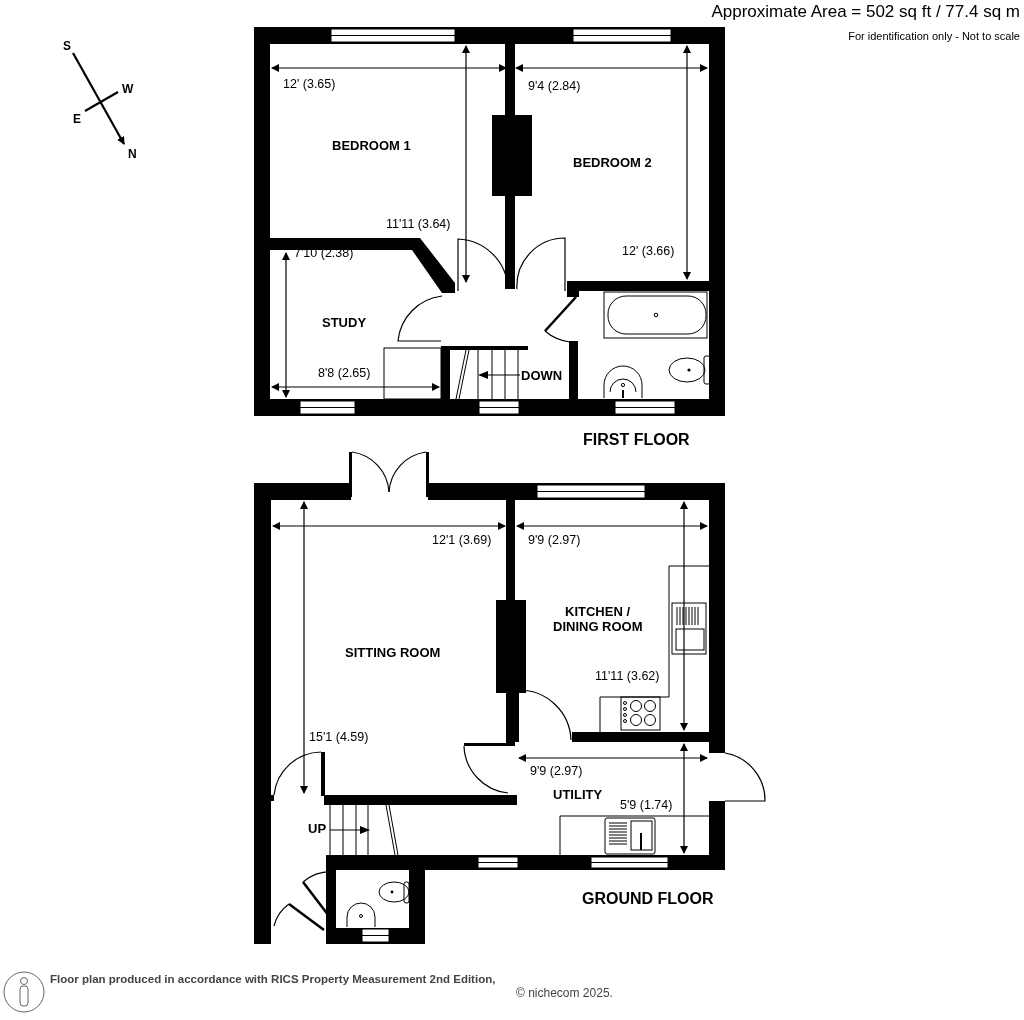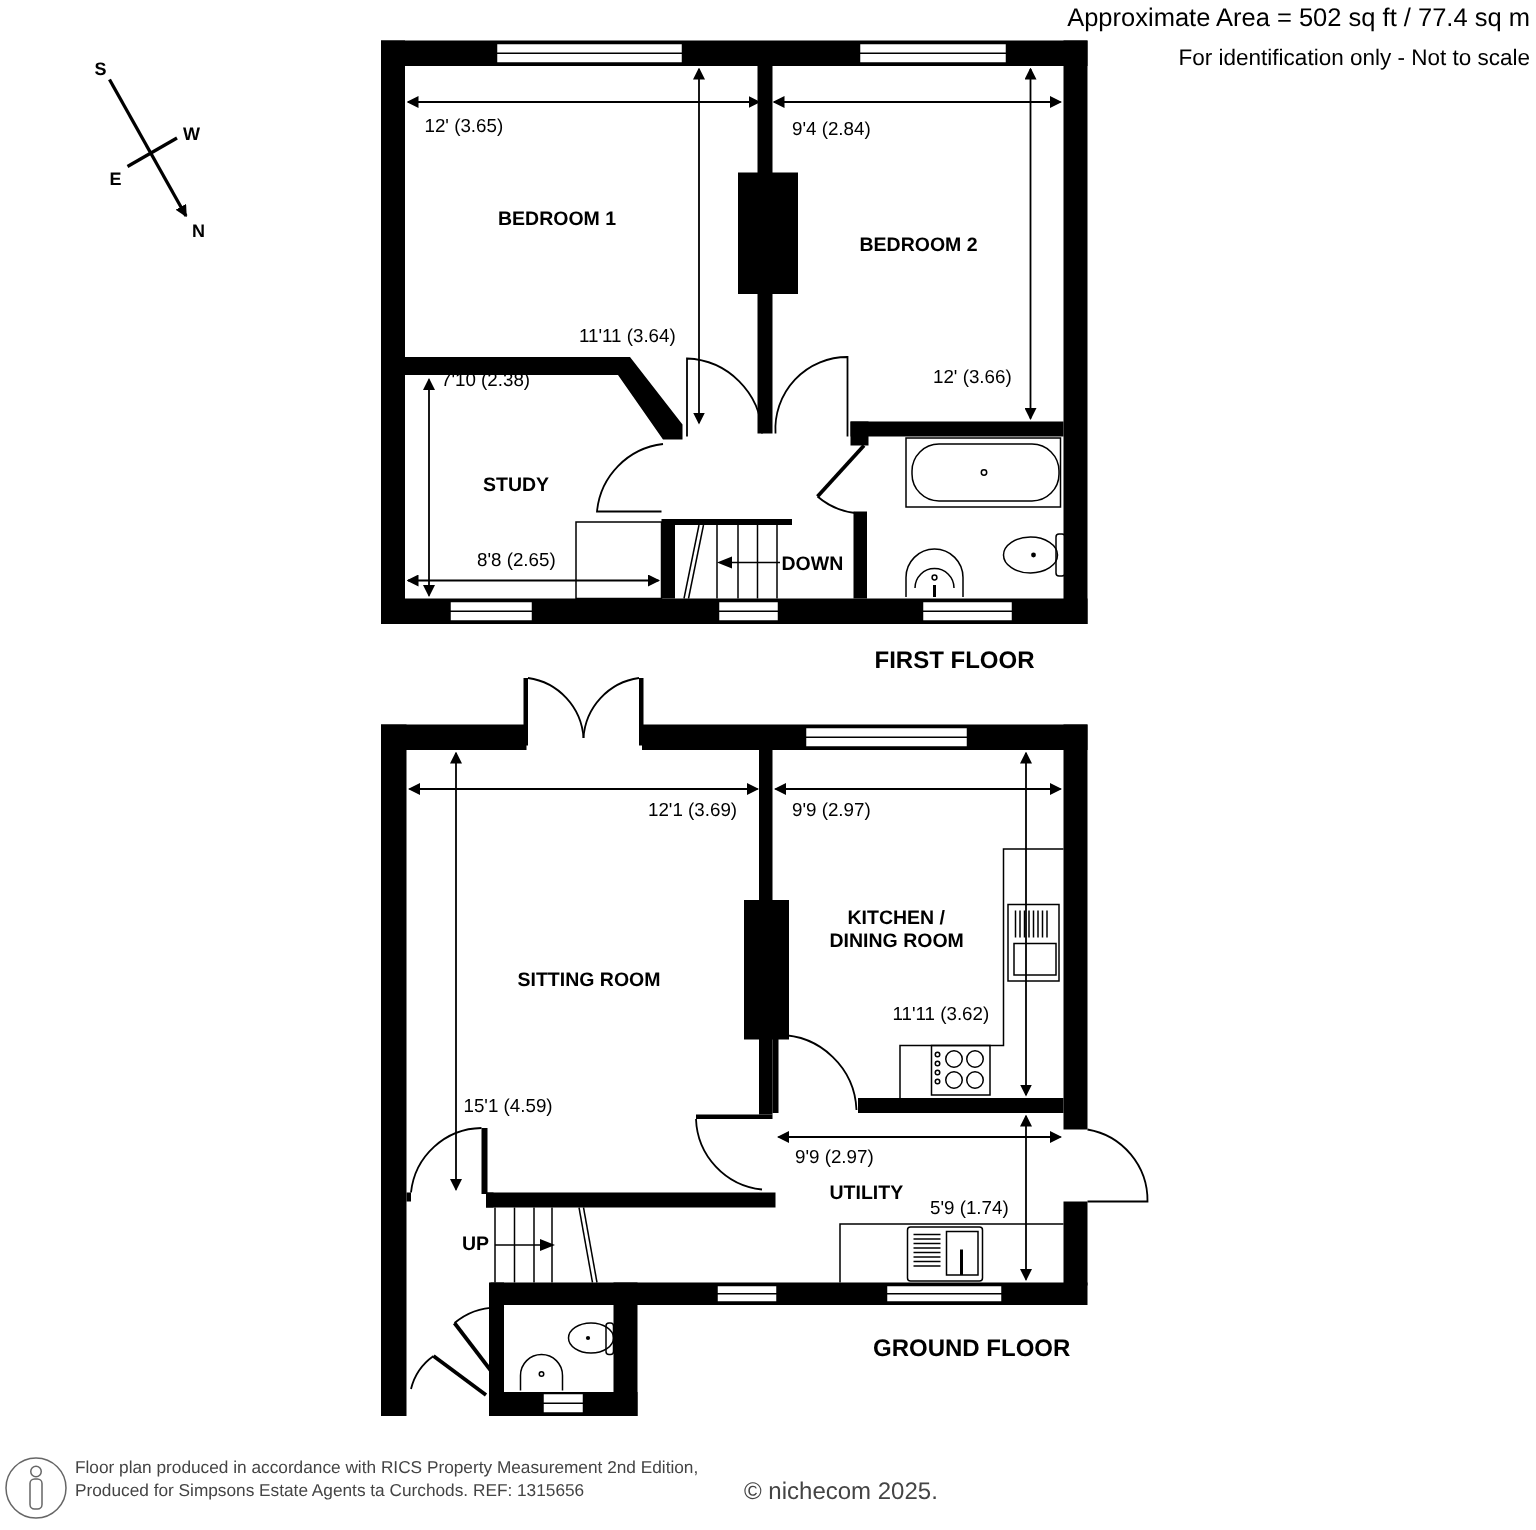--- a/index.html
+++ b/index.html
@@ -1,26 +1,26 @@
 <!DOCTYPE html>
 <html><head>
 <meta charset="utf-8">
 <style>
   html,body{margin:0;padding:0;background:#fff;}
   body{width:1024px;height:1020px;position:relative;overflow:hidden;font-family:"Liberation Sans",sans-serif;color:#000;}
   .hdr-area{position:absolute;right:4px;top:2px;font-size:17px;white-space:nowrap;}
-  .hdr-note{position:absolute;right:4px;top:30px;font-size:15px;white-space:nowrap;}
+  .hdr-note{position:absolute;right:4px;top:30px;font-size:11px;white-space:nowrap;}
   svg{position:absolute;left:0;top:0;}
   .room{font-family:"Liberation Sans",sans-serif;font-weight:bold;font-size:13px;}
   .dim{font-family:"Liberation Sans",sans-serif;font-size:12.5px;}
   .floor{font-family:"Liberation Sans",sans-serif;font-weight:bold;font-size:16px;}
   .compass{font-family:"Liberation Sans",sans-serif;font-weight:bold;font-size:12px;}
-  .footer{position:absolute;left:50px;top:972px;font-size:11.5px;line-height:14.5px;color:#444;}
+  .footer{position:absolute;left:50px;top:972px;font-size:11.5px;line-height:14.5px;color:#444;font-weight:bold;}
   .footer div{white-space:nowrap;}
-  .copy{position:absolute;left:496px;top:986px;font-size:16px;color:#444;white-space:nowrap;}
+  .copy{position:absolute;left:516px;top:986px;font-size:12px;color:#444;white-space:nowrap;}
   .fp-icon{position:absolute;left:2px;top:970px;}
 </style>
 </head>
 <body>
 
 <div class="hdr-area">Approximate Area = 502 sq ft / 77.4 sq m</div>
 <div class="hdr-note">For identification only - Not to scale</div>
 
 <svg width="1024" height="1020" viewBox="0 0 1024 1020">
   <defs>
@@ -262,15 +262,14 @@
   <text class="floor" x="582" y="904">GROUND FLOOR</text>
 </svg>
 
 <svg class="fp-icon" width="44" height="44" viewBox="0 0 44 44">
   <circle cx="22" cy="22" r="20" fill="none" stroke="#666" stroke-width="1"></circle>
   <circle cx="22" cy="11" r="3.5" fill="none" stroke="#666" stroke-width="1"></circle>
   <rect x="18" y="16" width="8" height="20" rx="3" fill="none" stroke="#666" stroke-width="1"></rect>
 </svg>
 <div class="footer">
   <div>Floor plan produced in accordance with RICS Property Measurement 2nd Edition,</div>
-  <div>Produced for Simpsons Estate Agents ta Curchods.   REF: 1315656</div>
 </div>
 <div class="copy">© nichecom 2025.</div>
 
 </body></html>

